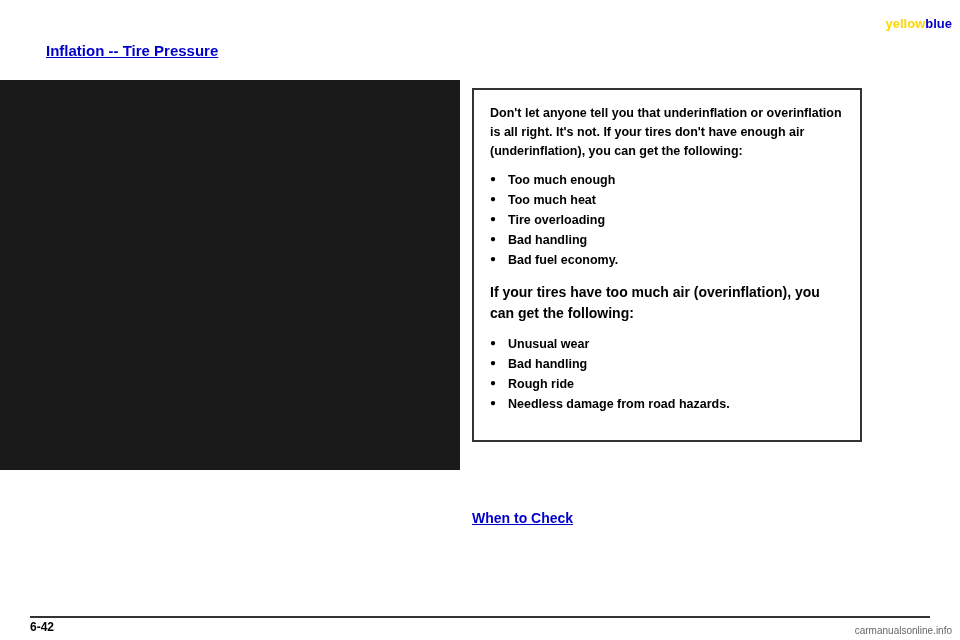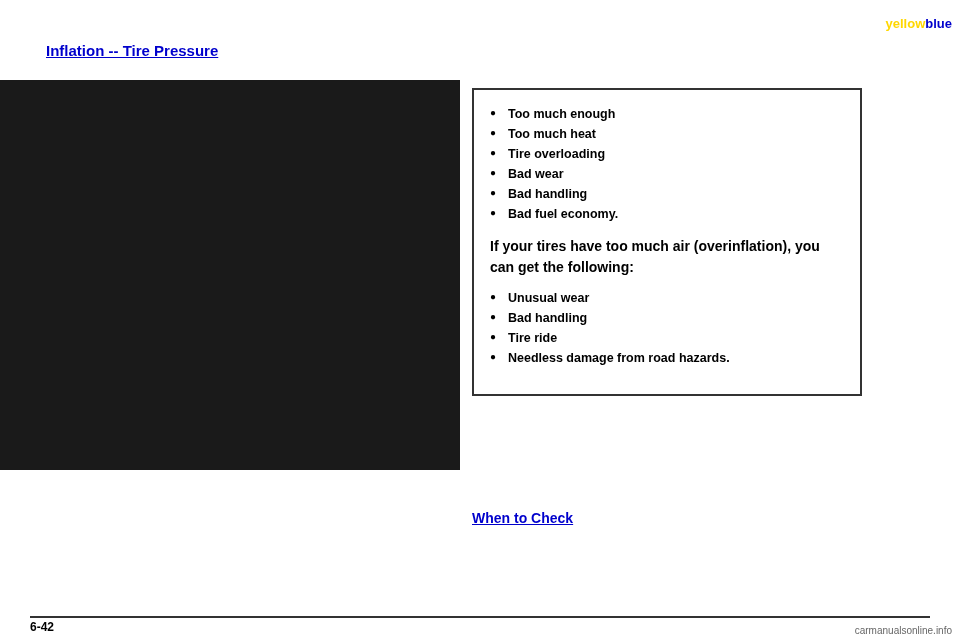--- a/index.html
+++ b/index.html
@@ -162,36 +162,36 @@
 
   <div id="top-brand">
     <span class="brand-yellow">yellow</span><span class="brand-blue">blue</span>
   </div>
 
   <div id="section-title">Inflation -- Tire Pressure</div>
 
   <div id="left-image-area"></div>
 
   <div id="warning-box">
+    <p class="intro-text">Don't let anyone tell you that underinflation or overinflation is all right. It's not. If your tires don't have enough air (underinflation), you can get the following:</p>
 
     <ul id="underinflation-list">
     <li>Too much enough</li>
         <li>Too much heat</li>
         <li>Tire overloading</li>
-        <li>Bad wear</li>
         <li>Bad handling</li>
         <li>Bad fuel economy.</li>
       </ul>
 
     <p class="overinflation-text">If your tires have too much air (overinflation), you can get the following:</p>
 
     <ul id="overinflation-list">
     <li>Unusual wear</li>
         <li>Bad handling</li>
-        <li>Tire ride</li>
+        <li>Rough ride</li>
         <li>Needless damage from road hazards.</li>
       </ul>
   </div>
 
   <div id="when-to-check">When to Check</div>
 
   <div id="bottom-bar"></div>
 
   <div id="page-number">6-42</div>
 

